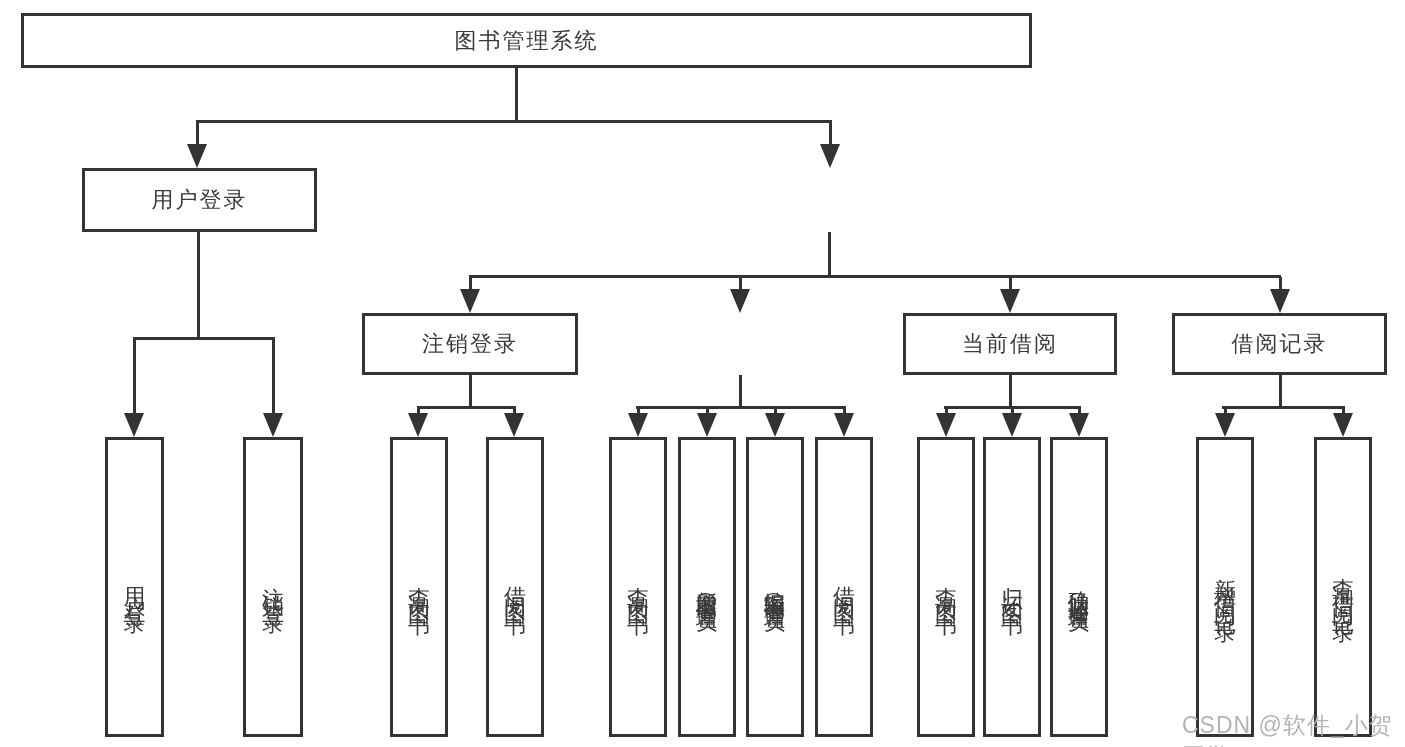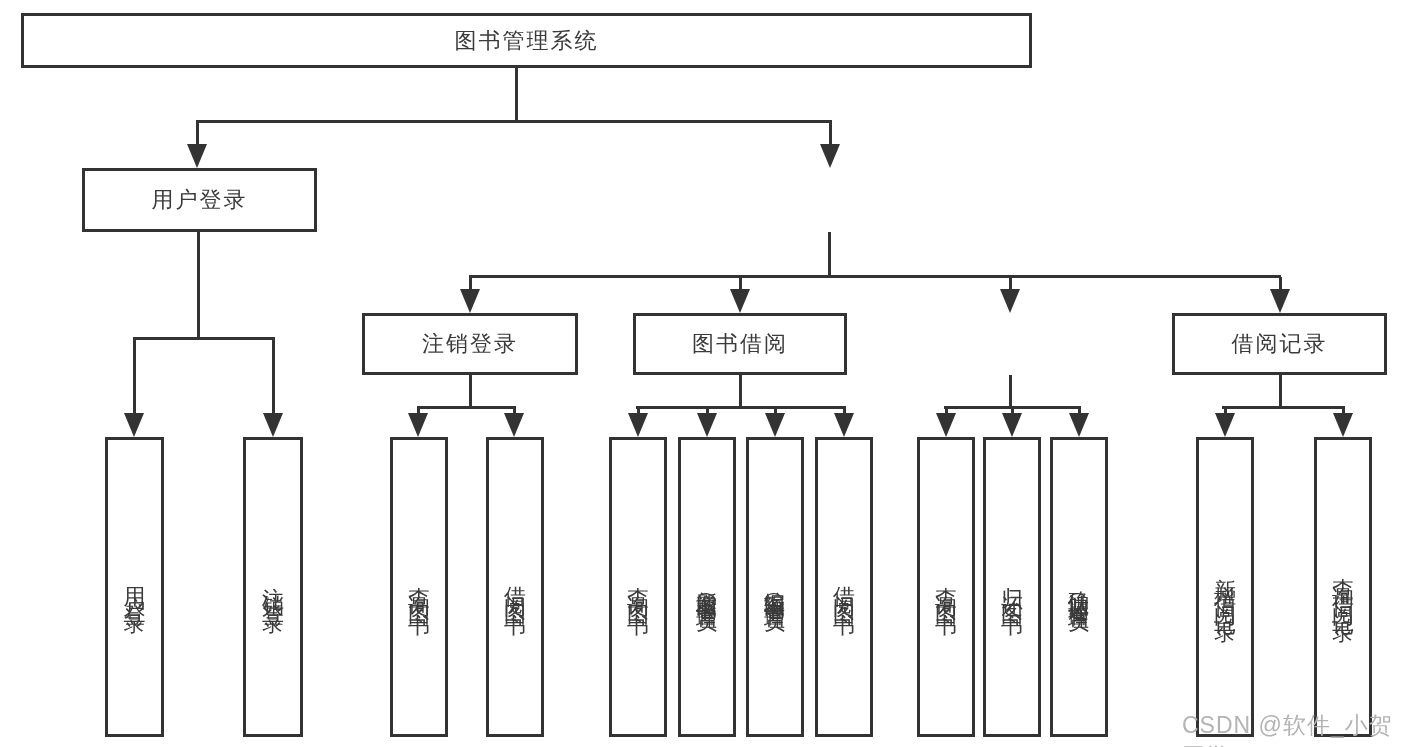--- a/index.html
+++ b/index.html
@@ -60,21 +60,21 @@
   <div class="v" style="left:469px;top:277px;height:14px;"></div>
   <div class="arr" style="left:460px;top:289px;"></div>
   <div class="v" style="left:739px;top:277px;height:14px;"></div>
   <div class="arr" style="left:730px;top:289px;"></div>
   <div class="v" style="left:1009px;top:277px;height:14px;"></div>
   <div class="arr" style="left:1000px;top:289px;"></div>
   <div class="v" style="left:1279px;top:277px;height:14px;"></div>
   <div class="arr" style="left:1270px;top:289px;"></div>
 
   <div class="box" style="left:362px;top:313px;width:216px;height:62px;">注销登录</div>
-  <div class="box" style="left:633px;top:313px;width:214px;height:62px;">图书借阅</div>
+  <div class="box" style="left:903px;top:313px;width:214px;height:62px;">当前借阅</div>
   <div class="box" style="left:1172px;top:313px;width:215px;height:62px;">借阅记录</div>
 
   <div class="v" style="left:469px;top:375px;height:34px;"></div>
   <div class="h" style="left:417px;top:406px;width:99px;"></div>
   <div class="v" style="left:417px;top:408px;height:7px;"></div>
   <div class="arr" style="left:408px;top:413px;"></div>
   <div class="v" style="left:513px;top:408px;height:7px;"></div>
   <div class="arr" style="left:504px;top:413px;"></div>
 
   <div class="v" style="left:739px;top:375px;height:34px;"></div>

